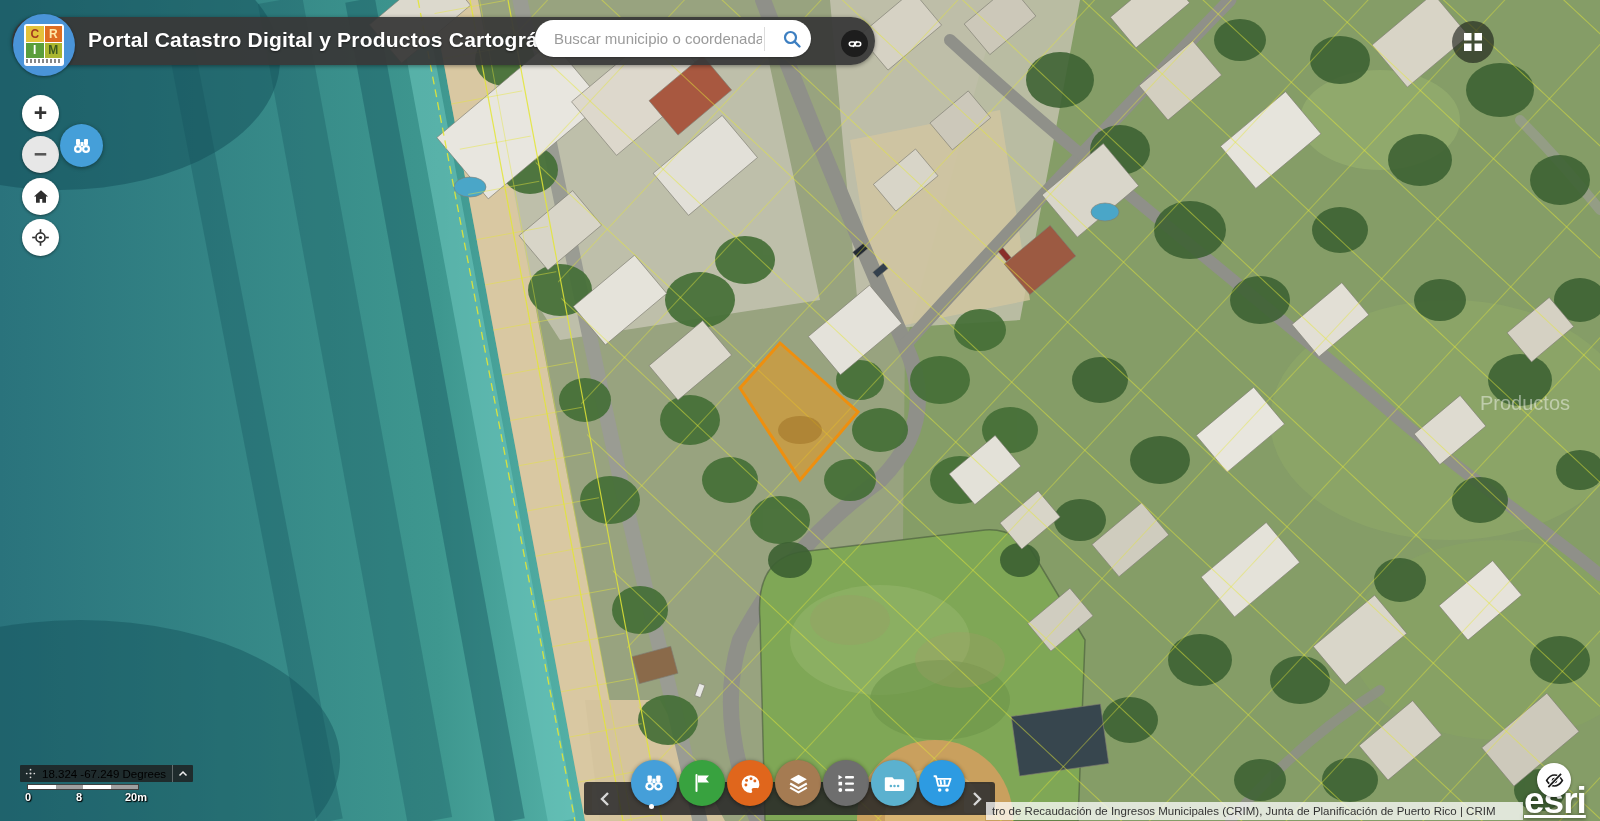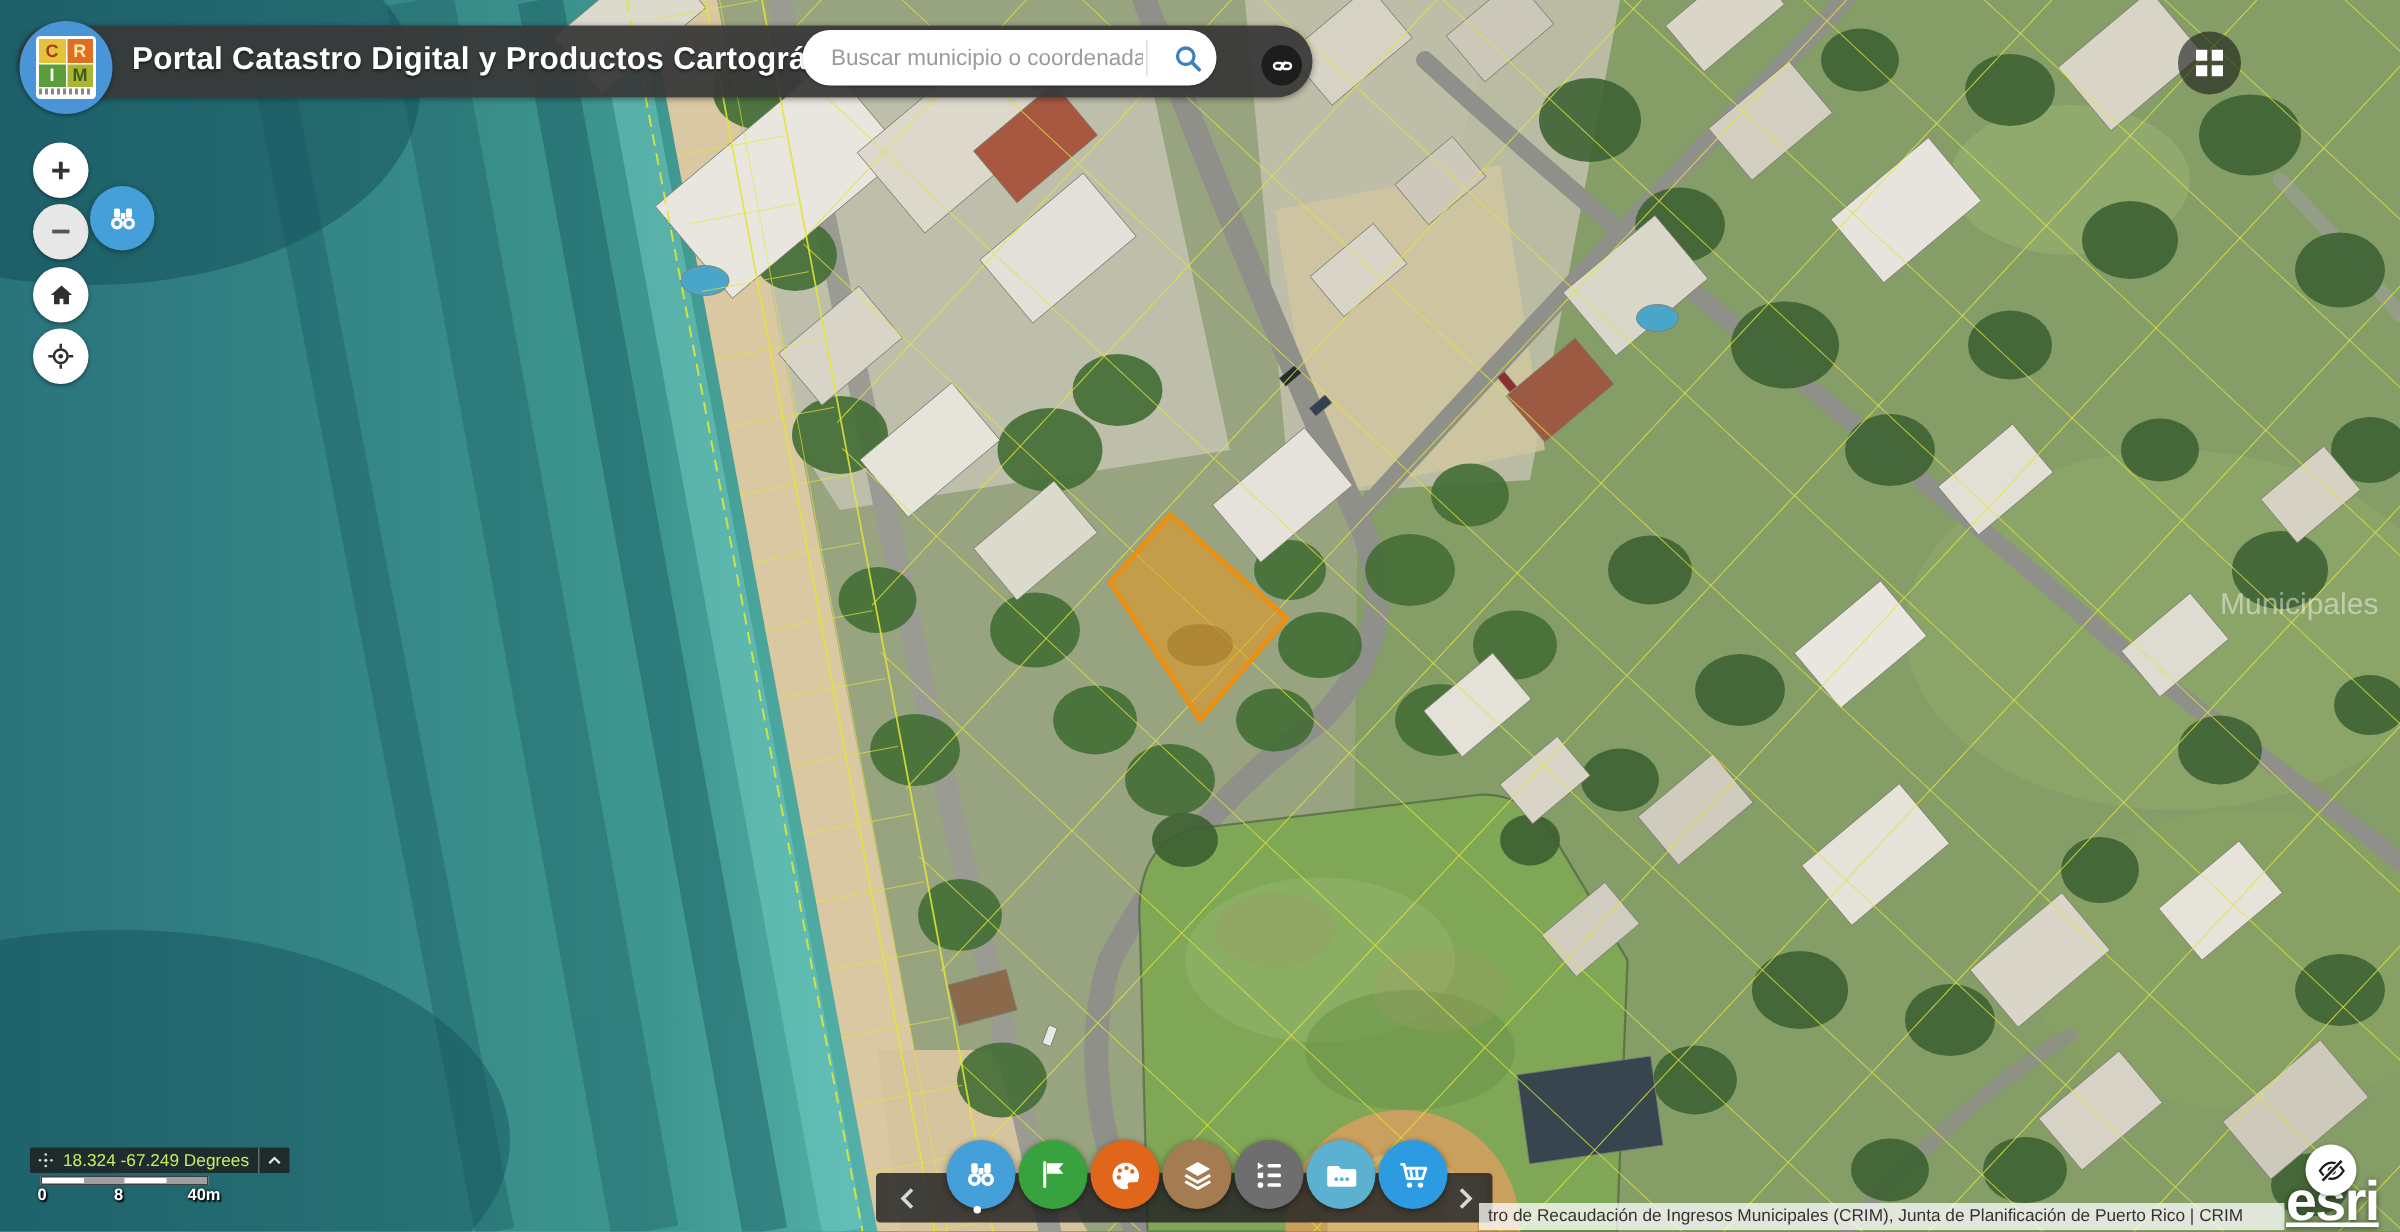--- a/index.html
+++ b/index.html
@@ -64,21 +64,21 @@
   .ctl.locate{left:22px;top:219px;}
   .binoc-fab{
     left:60px;top:124px;width:43px;height:43px;border-radius:50%;
     display:flex;align-items:center;justify-content:center;cursor:pointer;
     box-shadow:0 1px 4px rgba(0,0,0,.4);
   }
 
   
   .coords-bar{
     left:20px;top:765px;height:17px;background:rgba(30,30,30,.82);
-    display:flex;align-items:center;color:#bef264;border-radius:1px;
+    display:flex;align-items:center;color:#000000;border-radius:1px;
   }
   .coords-bar .xicon{width:20px;display:flex;justify-content:center;}
   .coords-text{font-size:11.5px;padding:0 6px 0 2px;white-space:nowrap;}
   .coords-sep{width:1px;height:17px;background:rgba(255,255,255,.3);}
   .coords-up{width:20px;height:17px;display:flex;align-items:center;justify-content:center;cursor:pointer;}
   .scalebar{
     left:27px;top:784px;width:112px;height:6px;border:1px solid #3f3f3f;background:#fff;display:flex;
   }
   .scalebar i{flex:1;}
   .scalebar i:nth-child(2),.scalebar i:nth-child(4){background:#a0a0a0;}
@@ -390,21 +390,21 @@
   </span>
 </div>
 <div class="ov scalebar">
     <i></i>
     <i></i>
     <i></i>
     <i></i>
   </div>
 <div class="ov scale-lbl" style="left:25px;">0</div>
 <div class="ov scale-lbl" style="left:76px;">8</div>
-<div class="ov scale-lbl" style="left:125px;">40m</div>
+<div class="ov scale-lbl" style="left:125px;">20m</div>
 
 <div class="ov dock"></div>
 <div class="ov dock-chev" style="left:592px;">
   <svg width="12" height="16" viewBox="0 0 12 16" fill="none" stroke="#d8d8d8" stroke-width="2.4">
       <polyline points="9,2 3,8 9,14"></polyline>
     </svg>
 </div>
 <div class="ov dock-chev" style="left:964px;">
   <svg width="12" height="16" viewBox="0 0 12 16" fill="none" stroke="#d8d8d8" stroke-width="2.4">
       <polyline points="3,2 9,8 3,14"></polyline>
@@ -478,13 +478,13 @@
 <div class="ov esri">esri</div>
 <div class="ov eye-btn">
   <svg width="21" height="21" viewBox="0 0 24 24">
     <path d="M3,12 C5.8,7.5 9.2,5.8 12,5.8 C14.8,5.8 18.2,7.5 21,12 C18.2,16.5 14.8,18.2 12,18.2 C9.2,18.2 5.8,16.5 3,12 Z" fill="none" stroke="#1a1a1a" stroke-width="1.8"></path>
     <circle cx="12" cy="12" r="3.1" fill="#1a1a1a"></circle>
     <line x1="5" y1="19.5" x2="19.5" y2="4.5" stroke="#fff" stroke-width="4"></line>
     <line x1="5" y1="19.5" x2="19.5" y2="4.5" stroke="#1a1a1a" stroke-width="2"></line>
   </svg>
 </div>
 
-<div class="ov watermark">Municipales</div>
+<div class="ov watermark">Productos</div>
 
 </body></html>

